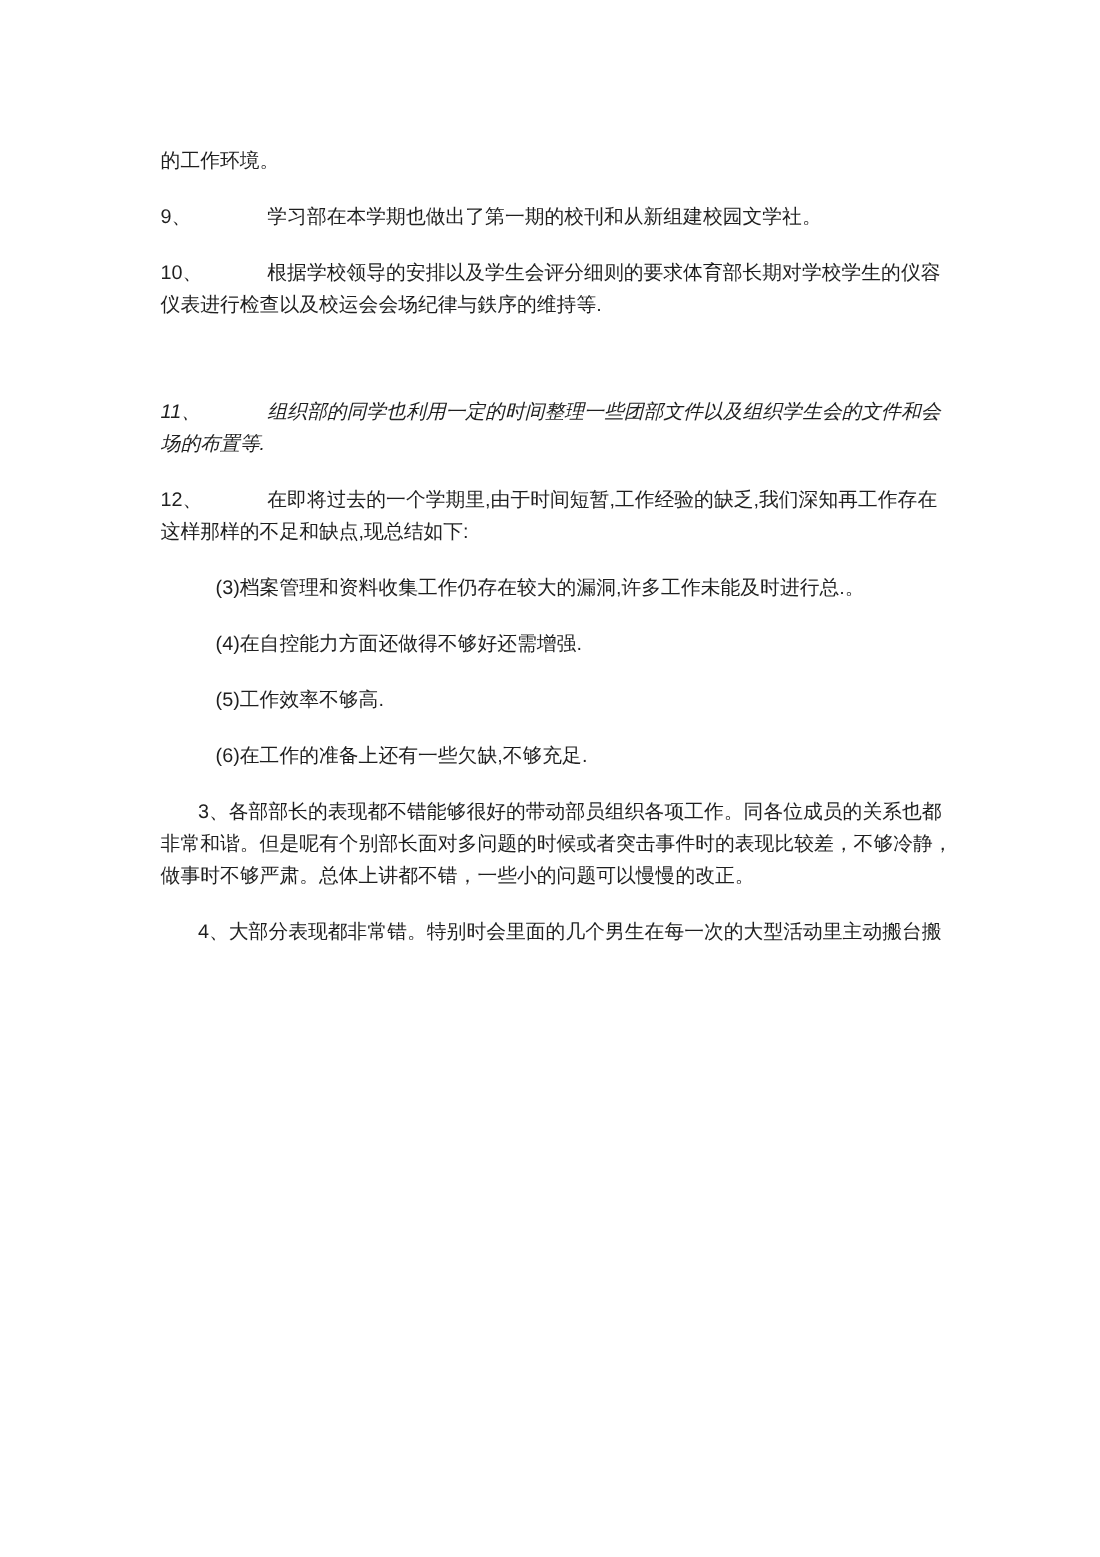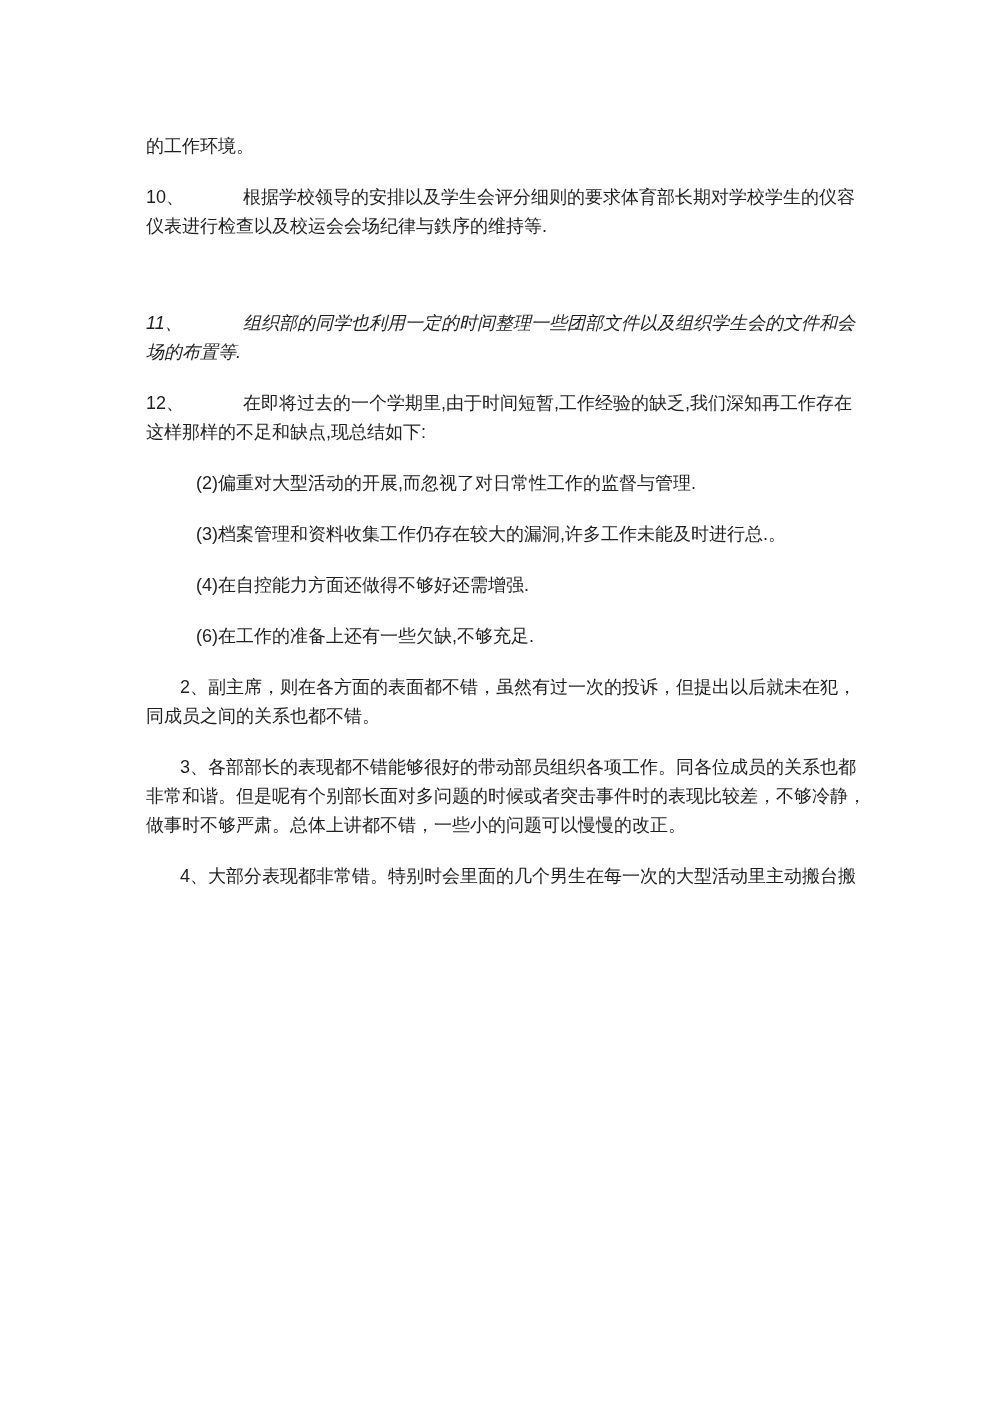--- a/index.html
+++ b/index.html
@@ -55,37 +55,36 @@
   }
 </style>
 </head>
 <body>
 
 <div class="page">
   <div class="content">
 
     <p class="para">的工作环境。</p>
 
+    <p class="para numbered"><span class="num">9、</span><span class="txt">学习部在本学期也做出了第一期的校刊和从新组建校园文学社。</span></p>
 
     <p class="para numbered"><span class="num">10、</span><span class="txt">根据学校领导的安排以及学生会评分细则的要求体育部长期对学校学生的仪容
 仪表进行检查以及校运会会场纪律与鉄序的维持等.</span></p>
 
     <p class="para numbered gap-large"><span class="num">11、</span><span class="txt">组织部的同学也利用一定的时间整理一些团部文件以及组织学生会的文件和会
 场的布置等.</span></p>
 
     <p class="para numbered"><span class="num">12、</span><span class="txt">在即将过去的一个学期里,由于时间短暂,工作经验的缺乏,我们深知再工作存在
 这样那样的不足和缺点,现总结如下:</span></p>
 
-    <p class="para sub">(2)偏重对大型活动的开展,而忽视了对日常性工作的监督与管理.</p>
     <p class="para sub">(3)档案管理和资料收集工作仍存在较大的漏洞,许多工作未能及时进行总.。</p>
     <p class="para sub">(4)在自控能力方面还做得不够好还需增强.</p>
+    <p class="para sub">(5)工作效率不够高.</p>
     <p class="para sub">(6)在工作的准备上还有一些欠缺,不够充足.</p>
 
 
-    <p class="para personal">2、副主席，则在各方面的表面都不错，虽然有过一次的投诉，但提出以后就未在犯，
-同成员之间的关系也都不错。</p>
     <p class="para personal">3、各部部长的表现都不错能够很好的带动部员组织各项工作。同各位成员的关系也都
 非常和谐。但是呢有个别部长面对多问题的时候或者突击事件时的表现比较差，不够冷静，
 做事时不够严肃。总体上讲都不错，一些小的问题可以慢慢的改正。</p>
     <p class="para personal">4、大部分表现都非常错。特别时会里面的几个男生在每一次的大型活动里主动搬台搬</p>
 
   </div>
 </div>
 
 </body></html>

